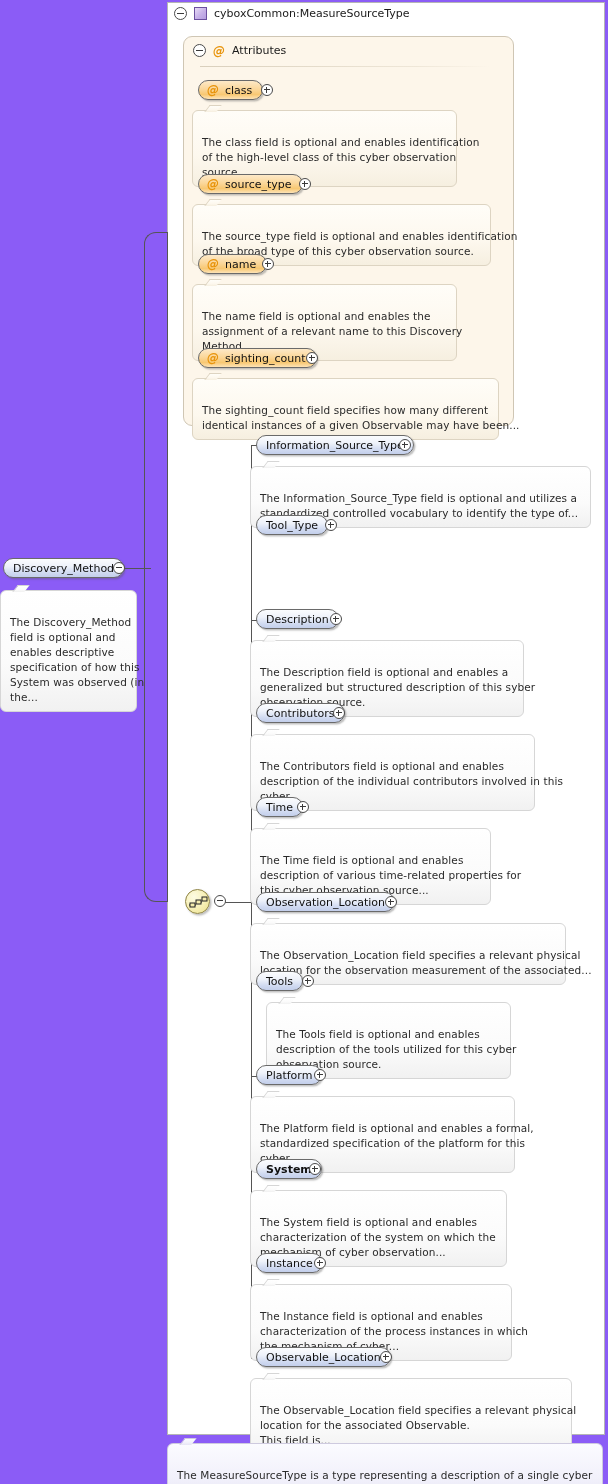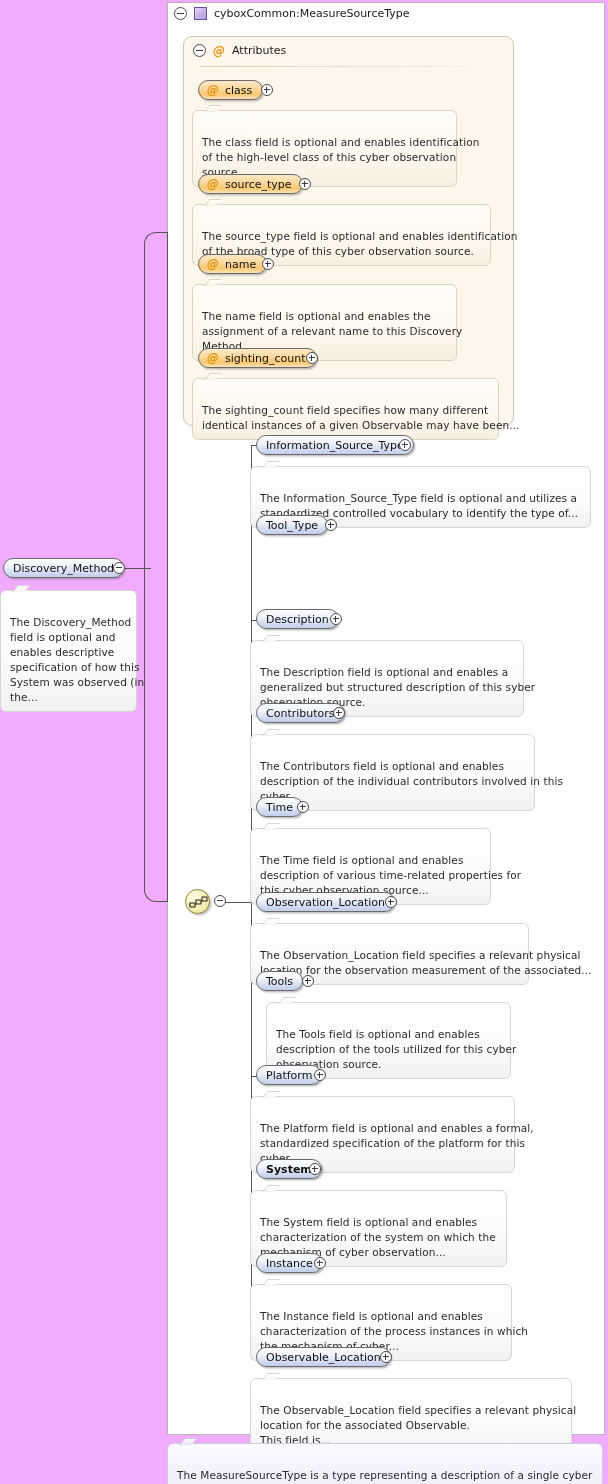--- a/index.html
+++ b/index.html
@@ -6,21 +6,21 @@
   html, body {
     margin: 0; padding: 0;
     background: #ffffff;
     font-family: "DejaVu Sans", "Liberation Sans", sans-serif;
   }
   #canvas {
     position: relative;
     width: 608px;
     height: 1484px;
     overflow: hidden;
-    background: #f0abfc;
+    background: #8b5cf6;
   }
 
   
   .line-h, .line-v {
     position: absolute;
     background: #555555;
   }
   .line-h { height: 1px; }
   .line-v { width: 1px; }
 
@@ -349,21 +349,21 @@
   <div class="doc white" style="left:250px; top:828px; width:241px;">
     <span class="ln">The Time field is optional and enables</span>
     <span class="ln">description of various time-related properties for</span>
     <span class="ln">this cyber observation source...</span>
   </div>
 
   <div class="pill elem" style="left:256px; top:892px;">
     <span>Observation_Location</span>
   </div>
   <div class="pill-toggle plus" style="left:385px; top:896px;"></div>
-  <div class="doc white" style="left:250px; top:923px; width:279px;">
+  <div class="doc white" style="left:250px; top:923px; width:316px;">
     <span class="ln">The Observation_Location field specifies a relevant physical</span>
     <span class="ln">location for the observation measurement of the associated...</span>
   </div>
 
   <div class="pill elem" style="left:256px; top:971px;">
     <span>Tools</span>
   </div>
   <div class="pill-toggle plus" style="left:302px; top:975px;"></div>
   <div class="doc white" style="left:266px; top:1002px; width:245px;">
     <span class="ln">The Tools field is optional and enables</span>

